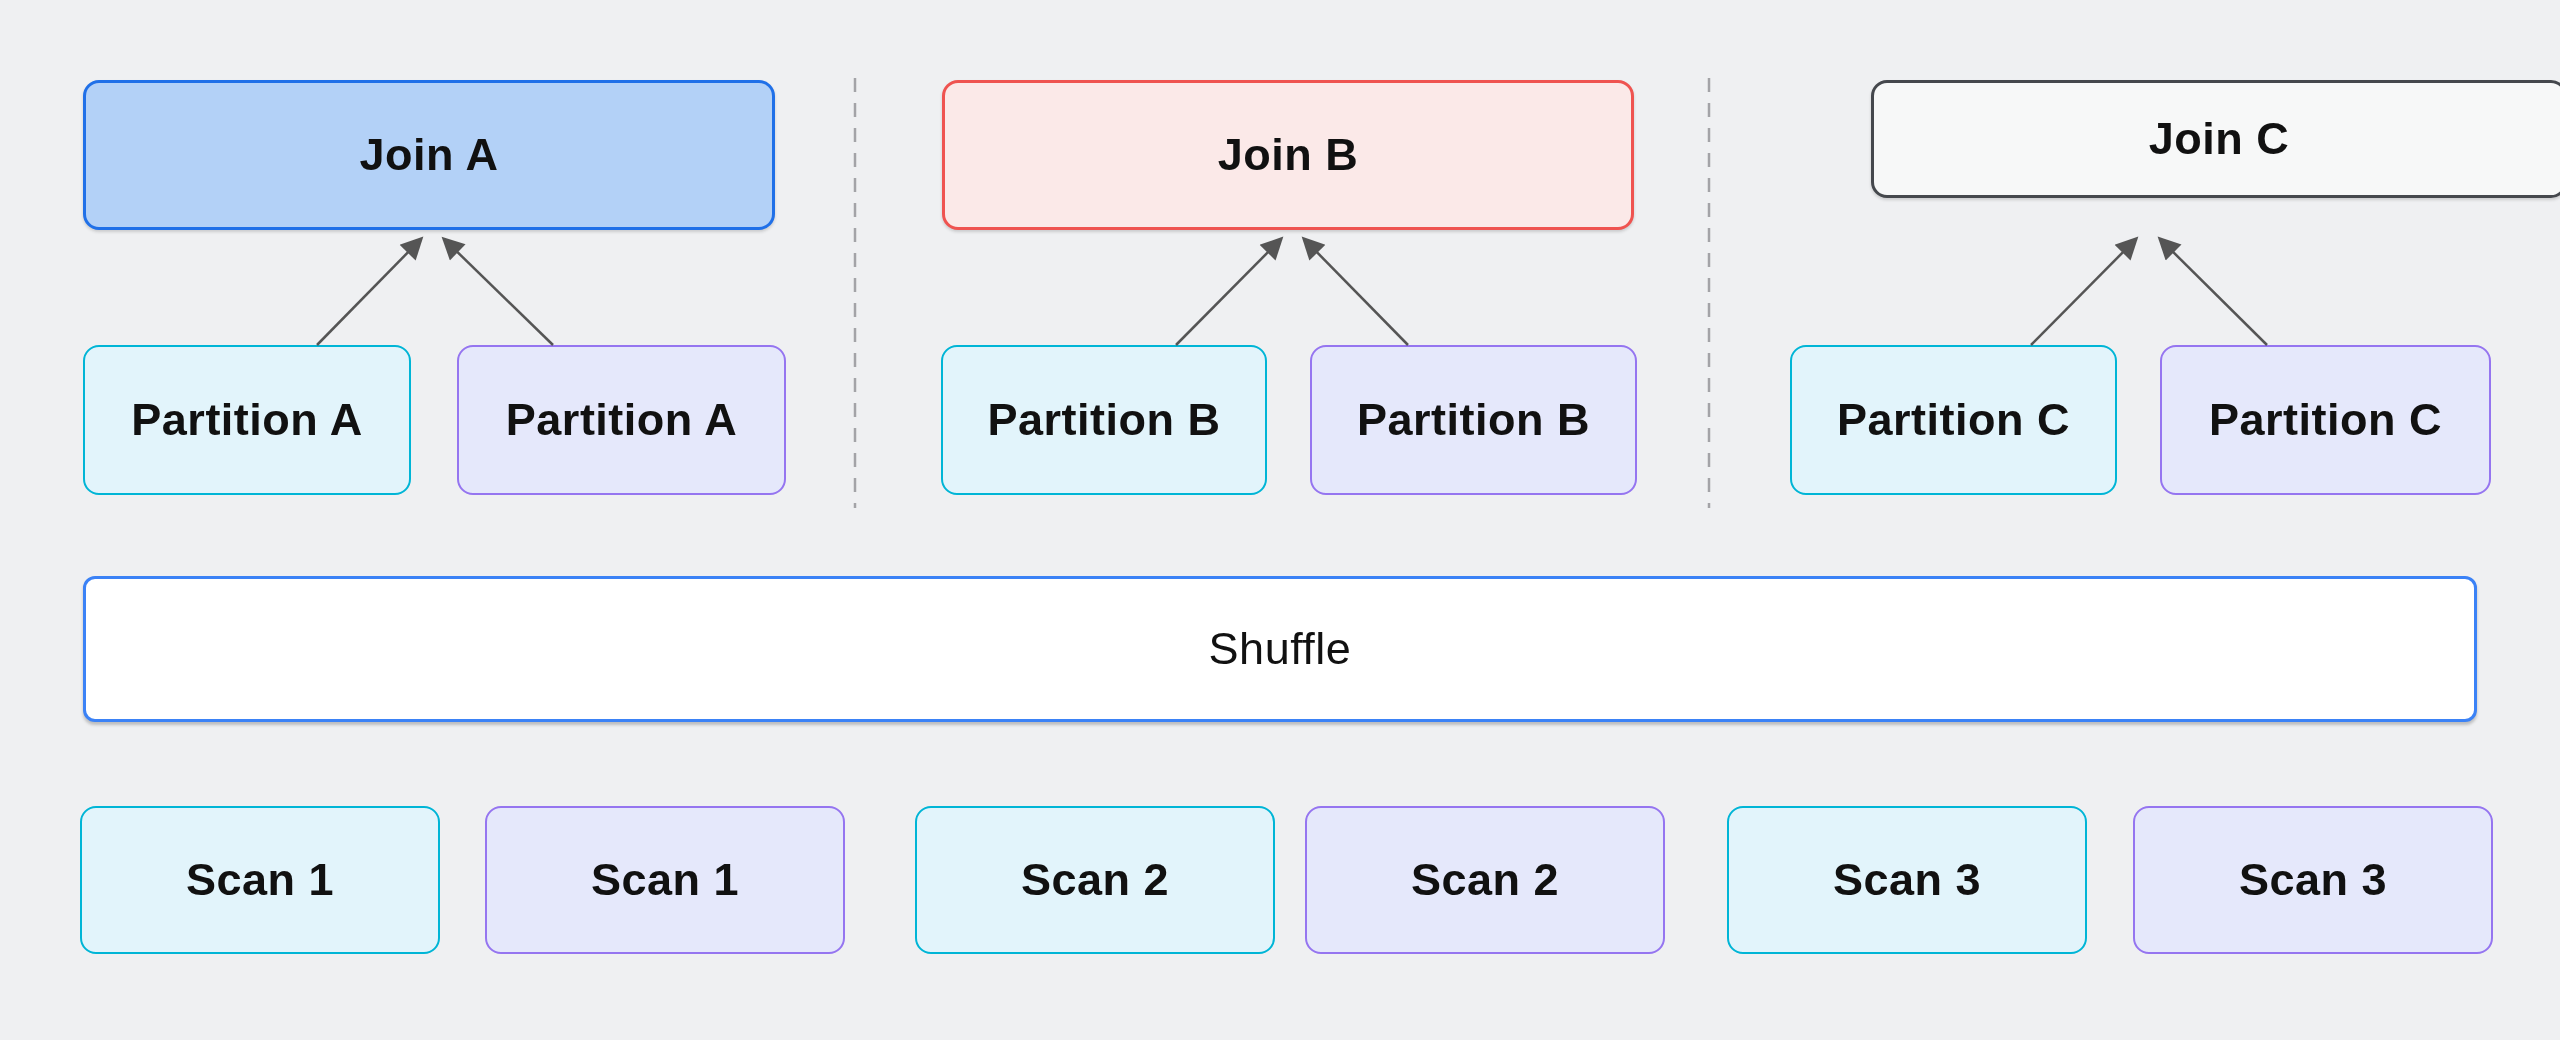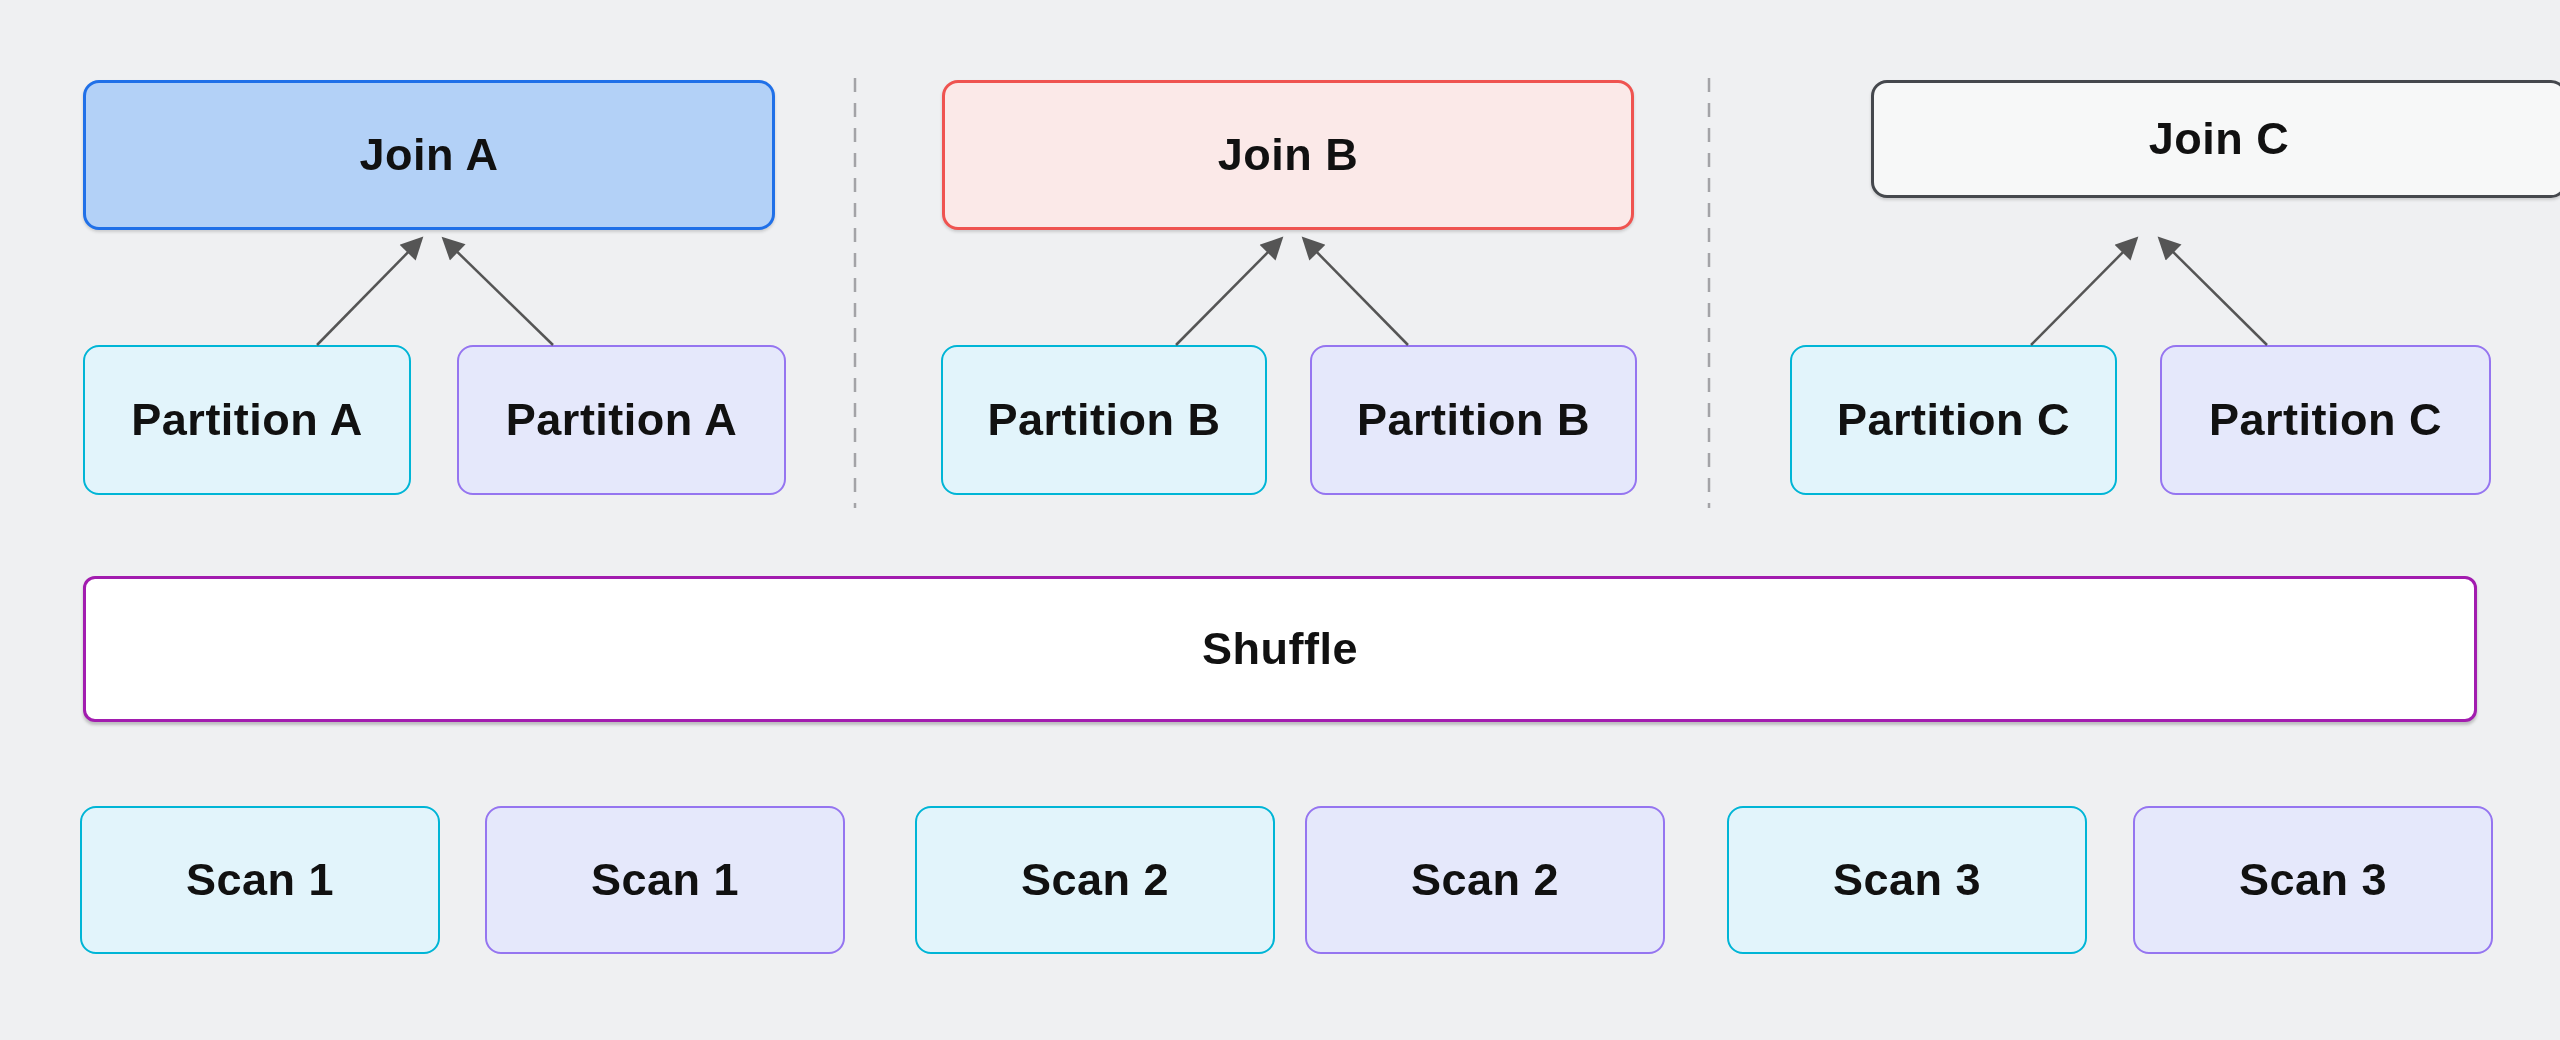--- a/index.html
+++ b/index.html
@@ -39,23 +39,23 @@
   .join-a { background: #b3d1f7; border-color: #2070e8; }
   .join-b { background: #fbe9e8; border-color: #ef5350; }
   .join-c { background: #f7f8f8; border-color: #45484d; }
   .partition, .scan {
     font-weight: 700;
     border-width: 2.5px;
   }
   .cyan   { background: #e2f4fb; border-color: #00b5d6; }
   .purple { background: #e5e8fb; border-color: #9575f0; }
   .shuffle {
-    font-weight: 700;
+    font-weight: 400;
     background: #ffffff;
-    border: 3px solid #a21caf;
+    border: 3px solid #3b82f6;
     border-radius: 12px;
     box-shadow: 0 3px 3px rgba(40,40,40,0.25);
     text-align: center;
   }
   .overlay {
     position: absolute;
     left: 0; top: 0;
     width: 2560px;
     height: 1040px;
     z-index: 5;

